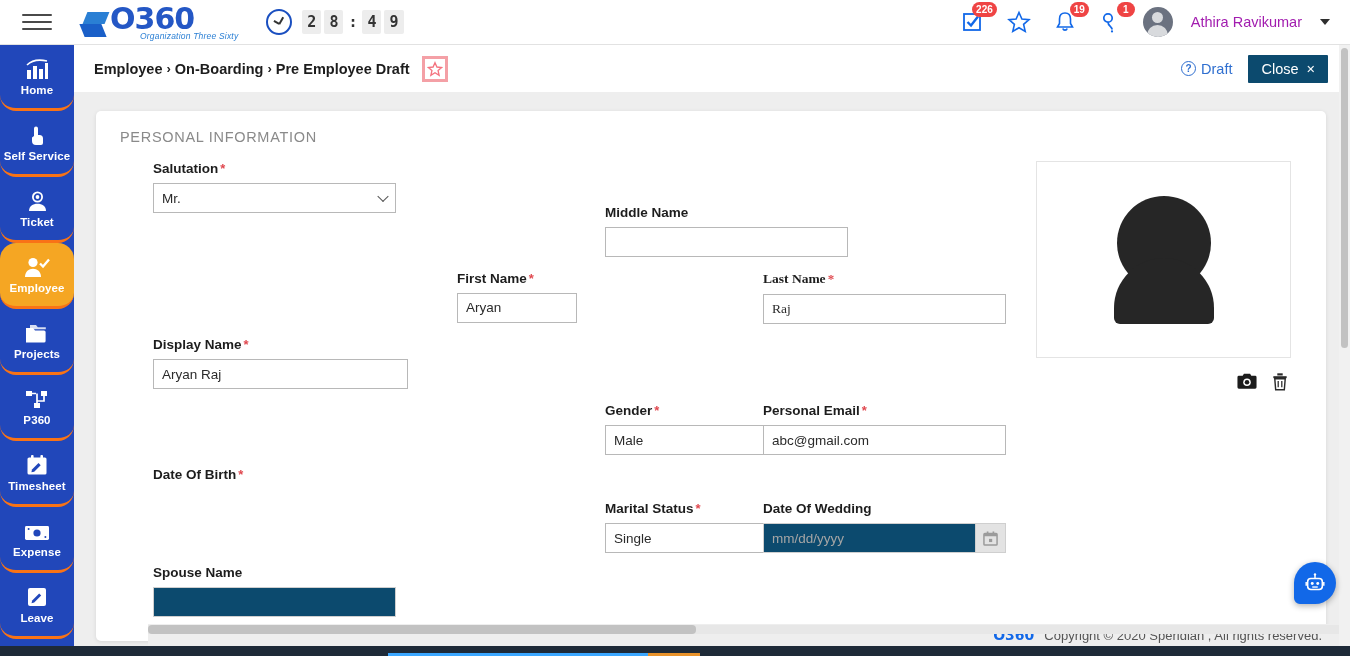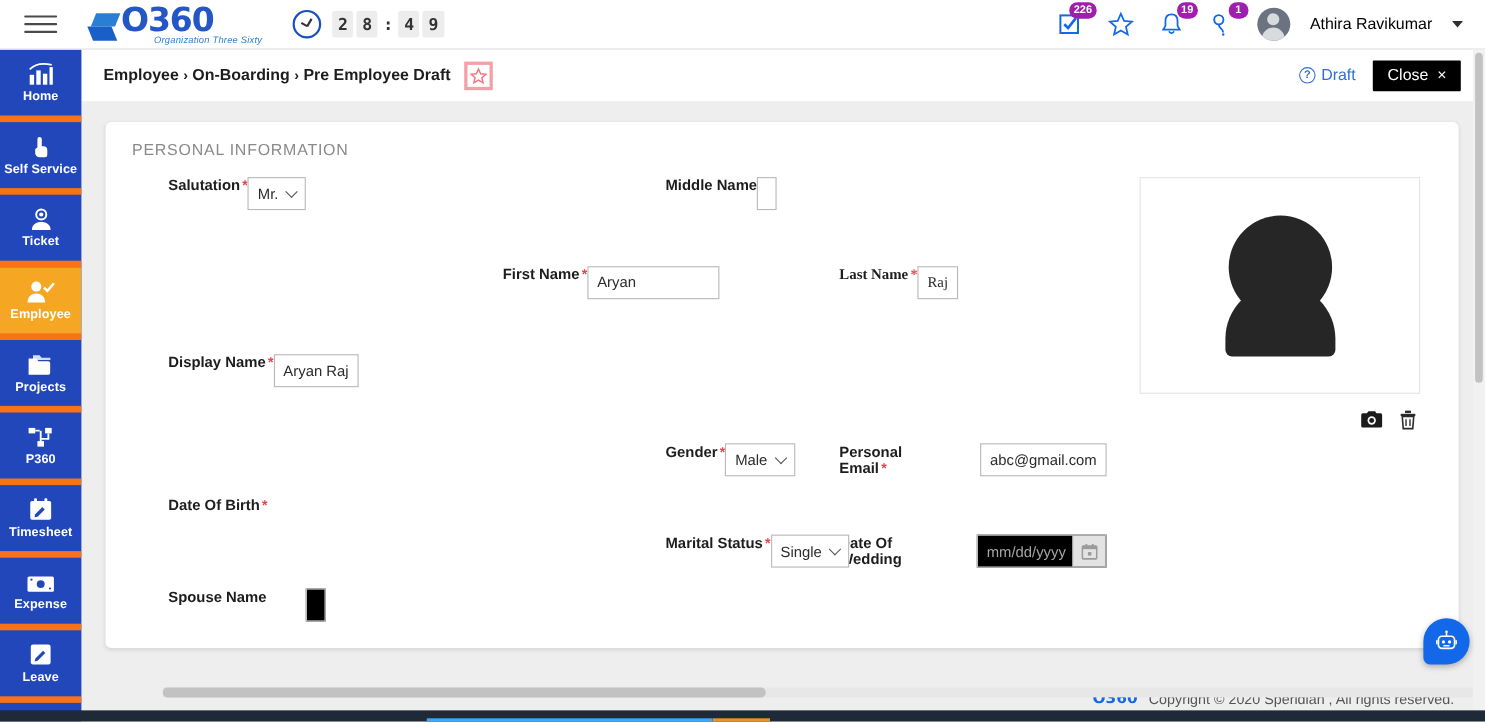--- a/index.html
+++ b/index.html
@@ -42,72 +42,72 @@
   .clockface::after{content:"";position:absolute;width:1.5px;height:6px;background:#333;
                left:50%;top:7px;transform-origin:bottom;transform:translateX(-50%) rotate(-60deg);}
   .timer { display:flex; align-items:center; gap:3px; font-family:"DejaVu Sans Mono", monospace; }
   .tdigit { background:#ededed; color:#333; font-size:15px; font-weight:bold;
             padding:3px 5px; min-width:19px; text-align:center; border-radius:2px; }
   .tcolon { font-size:15px; font-weight:bold; color:#333; padding:0 2px; }
 
   .top-right { margin-left:auto; display:flex; align-items:center; gap:18px; margin-right:20px; }
   .ic-btn { position:relative; width:28px; height:28px; cursor:pointer;
             display:flex; align-items:center; justify-content:center; }
-  .badge { position:absolute; top:-6px; right:-10px; background:#a21caf; color:#fff;
+  .badge { position:absolute; top:-6px; right:-10px; background:#ef4444; color:#fff;
            font-size:10px; font-weight:bold; border-radius:10px; padding:1px 4px;
            min-width:18px; text-align:center; line-height:13px; }
   .avatar { width:30px;height:30px;border-radius:50%;background:#6b7280; position:relative;
             overflow:hidden; }
   .avatar::before{content:"";position:absolute;width:11px;height:11px;border-radius:50%;
             background:#d8dadd;left:9.5px;top:5px;}
   .avatar::after{content:"";position:absolute;width:21px;height:13px;border-radius:11px 11px 0 0;
             background:#d8dadd;left:4.5px;top:18px;}
-  .username { font-size:14.5px; color:#000000; }
+  .username { font-size:14.5px; color:#a21caf; }
   .caret-d { width:0;height:0;border-left:5px solid transparent;border-right:5px solid transparent;
              border-top:6px solid #2e2e2e; }
 
   
   .sidebar { position:absolute; top:45px; left:0; width:74px; bottom:0; background:#2147ba;
              z-index:25; overflow:hidden; }
   .snav { height:66px; display:flex; flex-direction:column; align-items:center;
           justify-content:center; gap:4px; color:#fff; cursor:pointer;
-          border-bottom:6px solid #f97316; }
+          border-bottom:3px solid #f97316;border-radius:16px; }
   .snav.active { background:#f5a623; }
   .snav .lbl { font-size:11.5px; font-weight:bold; letter-spacing:.1px; }
   .snav .sicon { height:22px; display:flex; align-items:flex-end; justify-content:center; }
 
   
   .content { position:absolute; top:45px; left:74px; right:0; bottom:0;
              background:#eeeeee; overflow:hidden; }
   .crumbbar { height:47px; background:#fff; display:flex; align-items:center;
               padding:0 22px 0 20px; }
   .crumb { font-size:14.5px; font-weight:bold; color:#1d1d1d; }
   .crumb-sep { color:#1d1d1d; font-weight:bold; font-size:13px; margin:0 4px; }
   .star-box { width:26px;height:26px;border:3px solid #f4a0a6; margin-left:12px;
               display:flex;align-items:center;justify-content:center; cursor:pointer; }
   .crumb-right { margin-left:auto; display:flex; align-items:center; gap:16px; }
   .help { display:flex;align-items:center;gap:5px;color:#2f6fd0;font-size:14.5px;cursor:pointer; }
   .help .q { width:15px;height:15px;border:1.4px solid #2f6fd0;border-radius:50%;
              font-size:10px;display:flex;align-items:center;justify-content:center;font-weight:bold; }
-  .close-btn { background:#000000; color:#fff; font-size:14.5px; padding:6px 13px;
+  .close-btn { background:#0c4a6e; color:#fff; font-size:14.5px; padding:6px 13px;
                display:flex; align-items:center; gap:8px; cursor:pointer; border-radius:1px; }
 
   .scroller { position:absolute; top:47px; left:0; right:0; bottom:0; overflow:hidden; }
   .card { background:#fff; margin:19px 24px 0 22px; border-radius:5px;
           box-shadow:0 1px 4px rgba(0,0,0,.10); padding:18px 24px 24px 24px; }
   .sect-title { font-size:14.5px; color:#8a8a8a; letter-spacing:.7px; margin-bottom:16px; }
 
   .grid { display:grid; grid-template-columns: 276px 28px 276px 30px 276px 30px 276px;
           row-gap:12px; }
-  .fg { display:flex; flex-direction:row;padding-left:33px; }
+  .fg { display:flex; flex-direction:column;padding-left:33px; }
   .flabel { font-size:13.5px; font-weight:bold; color:#1d1d1d; margin-bottom:7px; }
   .req { color:#e0484f; font-size:13px; margin-left:2px; }
   .ctl { height:30px; border:1px solid #b8b8b8; background:#fff; position:relative;
          display:flex; align-items:center; padding:0 8px; font-size:13.5px; color:#2b2b2b; }
-  .ctl.disabled { background:#000000; border-color:#cfcfcf;margin-left:36px; }
+  .ctl.disabled { background:#0c4a6e; border-color:#cfcfcf; }
   .ctl.sel { padding-right:24px; cursor:pointer; }
   .ctl .chev { position:absolute; right:8px; top:50%; width:8px;height:8px;
                border-right:1.6px solid #555; border-bottom:1.6px solid #555;
                transform:translateY(-70%) rotate(45deg); }
   .ctl .calbtn { position:absolute; right:0; top:0; bottom:0; width:30px; background:#ebebeb;
                  border-left:1px solid #cfcfcf; display:flex; align-items:center;
                  justify-content:center; cursor:pointer; }
   .ctl.datein { padding-right:36px; }
   .ctl .ph { color:#a5a5a5; }
   .ctl.disabled .calbtn { background:#e3e3e3; }
@@ -369,21 +369,21 @@
             </div>
           </div>
 
           <div class="fg" style="grid-column:3;">
             <div class="flabel"><span>First Name</span><span class="req">*</span></div>
             <div class="ctl" style="width:120px;">
               <span>Aryan</span>
             </div>
           </div>
 
-          <div class="fg" style="grid-column:3; grid-row:1; margin-left:148px; width:276px;">
+          <div class="fg" style="grid-column:3; grid-row:1; margin-left:148px; width:276px;margin-top:44px;">
             <div class="flabel">Middle Name</div>
             <div class="ctl">
               <span></span>
             </div>
           </div>
 
           <div class="fg" style="grid-column:5;font-family:Liberation Serif, serif;">
             <div class="flabel"><span>Last Name</span><span class="req">*</span></div>
             <div class="ctl">
               <span>Raj</span>
@@ -424,21 +424,21 @@
           </div>
 
           <div class="fg" style="grid-column:3; margin-left:148px; width:276px;">
             <div class="flabel"><span>Gender</span><span class="req">*</span></div>
             <div class="ctl sel">
               <span>Male</span>
               <span class="chev"></span>
             </div>
           </div>
 
-          <div class="fg" style="grid-column:5;gap:36px;">
+          <div class="fg" style="grid-column:5;">
             <div class="flabel"><span>Personal Email</span><span class="req">*</span></div>
             <div class="ctl">
               <span>abc@gmail.com</span>
             </div>
           </div>
 
           <div class="fg" style="grid-column:1 / span 3; width:276px;">
             <div class="flabel"><span>Date Of Birth</span><span class="req">*</span></div>
           </div>
 

